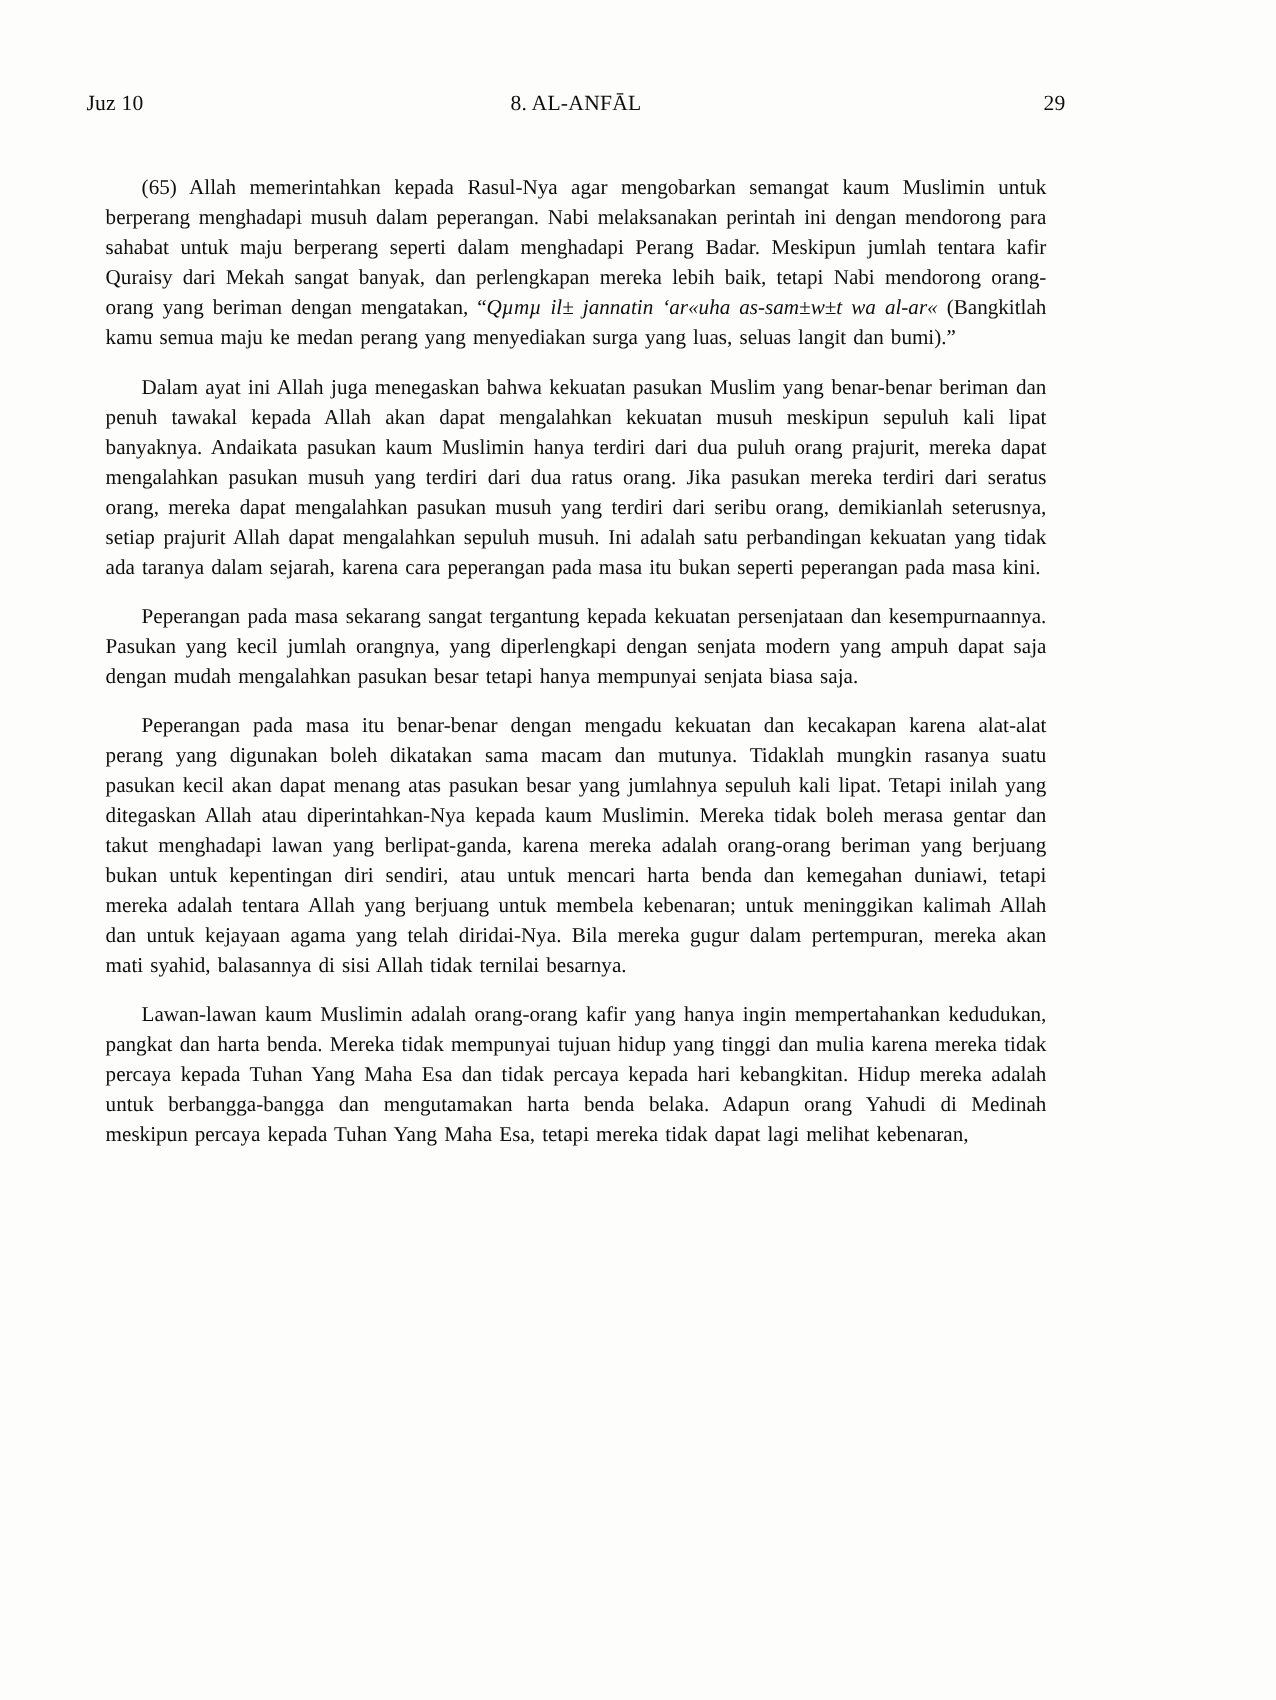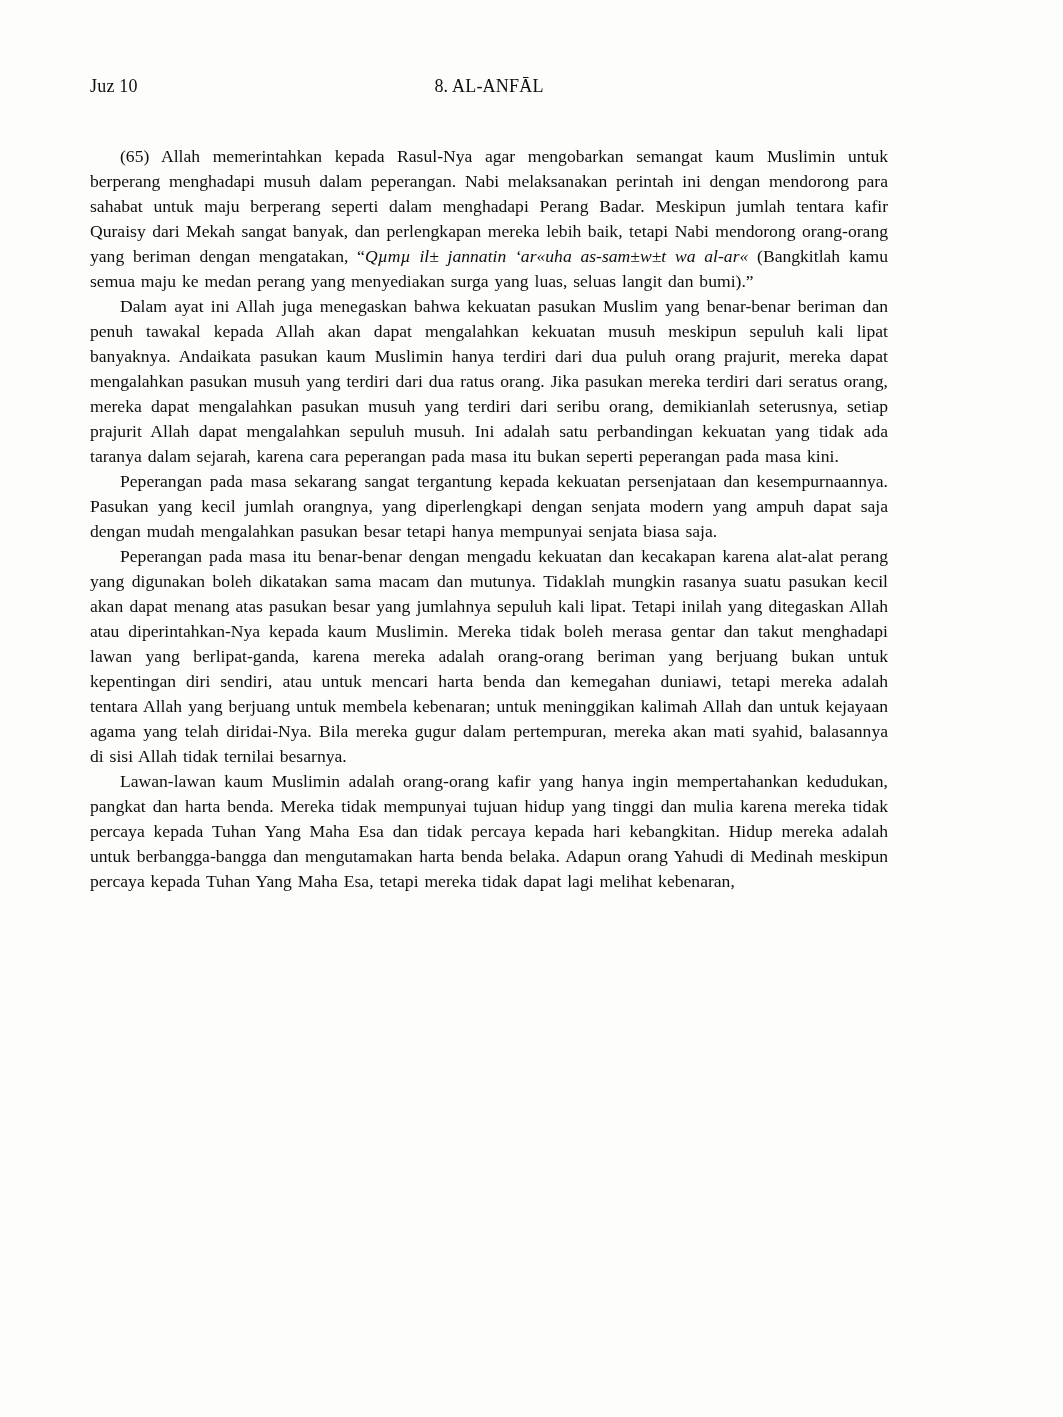--- a/index.html
+++ b/index.html
@@ -7,57 +7,58 @@
     padding: 0;
     background: #ffffff;
   }
   .page {
     position: relative;
     width: 1063px;
     height: 1417px;
     margin: 0 auto;
     background: #fdfdfc;
     box-sizing: border-box;
-    padding: 76px 175px 0 90px;
+    padding: 76px 175px 0 72px;
     font-family: "Liberation Serif", "DejaVu Serif", serif;
     color: #0e0e0e;
     overflow: hidden;
   }
   .page-header {
     display: grid;
     grid-template-columns: 1fr auto 1fr;
     align-items: baseline;
     font-size: 18px;
     letter-spacing: 0.2px;
   }
   .page-header .hdr-left  { text-align: left; }
   .page-header .hdr-center{ text-align: left; }
   .page-header .hdr-right { text-align: right; }
   .document-body {
     margin-top: 47px;
   }
   .document-body p.para {
-    margin: 0;
+    margin: 16px;
     font-size: 17.6px;
     line-height: 25px;
     text-align: justify;
     text-indent: 30px;
     word-spacing: 1.5px;
   }
   .document-body p.para span.italic {
     font-style: italic;
   }
 </style>
 </head>
 <body>
 
 <div class="page">
   <div class="page-header">
     <span class="hdr-left">Juz 10</span>
     <span class="hdr-center">8. AL-ANFĀL</span>
+    <span class="hdr-right">29</span>
   </div>
 
   <div class="document-body">
 
   <p class="para"><span>(65) Allah memerintahkan kepada Rasul-Nya agar mengobarkan semangat kaum Muslimin untuk berperang menghadapi musuh dalam peperangan. Nabi melaksanakan perintah ini dengan mendorong para sahabat untuk maju berperang seperti dalam menghadapi Perang Badar. Meskipun jumlah tentara kafir Quraisy dari Mekah sangat banyak, dan perlengkapan mereka lebih baik, tetapi Nabi mendorong orang-orang yang beriman dengan mengatakan, “</span><span class="italic">Qµmµ il± jannatin ‘ar«uha as-sam±w±t wa al-ar«</span><span> (Bangkitlah kamu semua maju ke medan perang yang menyediakan surga yang luas, seluas langit dan bumi).”</span></p>
       <p class="para"><span>Dalam ayat ini Allah juga menegaskan bahwa kekuatan pasukan Muslim yang benar-benar beriman dan penuh tawakal kepada Allah akan dapat mengalahkan kekuatan musuh meskipun sepuluh kali lipat banyaknya. Andaikata pasukan kaum Muslimin hanya terdiri dari dua puluh orang prajurit, mereka dapat mengalahkan pasukan musuh yang terdiri dari dua ratus orang. Jika pasukan mereka terdiri dari seratus orang, mereka dapat mengalahkan pasukan musuh yang terdiri dari seribu orang, demikianlah seterusnya, setiap prajurit Allah dapat mengalahkan sepuluh musuh. Ini adalah satu perbandingan kekuatan yang tidak ada taranya dalam sejarah, karena cara peperangan pada masa itu bukan seperti peperangan pada masa kini.</span></p>
       <p class="para"><span>Peperangan pada masa sekarang sangat tergantung kepada kekuatan persenjataan dan kesempurnaannya. Pasukan yang kecil jumlah orangnya, yang diperlengkapi dengan senjata modern yang ampuh dapat saja dengan mudah mengalahkan pasukan besar tetapi hanya mempunyai senjata biasa saja.</span></p>
       <p class="para"><span>Peperangan pada masa itu benar-benar dengan mengadu kekuatan dan kecakapan karena alat-alat perang yang digunakan boleh dikatakan sama macam dan mutunya. Tidaklah mungkin rasanya suatu pasukan kecil akan dapat menang atas pasukan besar yang jumlahnya sepuluh kali lipat. Tetapi inilah yang ditegaskan Allah atau diperintahkan-Nya kepada kaum Muslimin. Mereka tidak boleh merasa gentar dan takut menghadapi lawan yang berlipat-ganda, karena mereka adalah orang-orang beriman yang berjuang bukan untuk kepentingan diri sendiri, atau untuk mencari harta benda dan kemegahan duniawi, tetapi mereka adalah tentara Allah yang berjuang untuk membela kebenaran; untuk meninggikan kalimah Allah dan untuk kejayaan agama yang telah diridai-Nya. Bila mereka gugur dalam pertempuran, mereka akan mati syahid, balasannya di sisi Allah tidak ternilai besarnya.</span></p>
       <p class="para"><span>Lawan-lawan kaum Muslimin adalah orang-orang kafir yang hanya ingin mempertahankan kedudukan, pangkat dan harta benda. Mereka tidak mempunyai tujuan hidup yang tinggi dan mulia karena mereka tidak percaya kepada Tuhan Yang Maha Esa dan tidak percaya kepada hari kebangkitan. Hidup mereka adalah untuk berbangga-bangga dan mengutamakan harta benda belaka. Adapun orang Yahudi di Medinah meskipun percaya kepada Tuhan Yang Maha Esa, tetapi mereka tidak dapat lagi melihat kebenaran,</span></p>
     </div>

